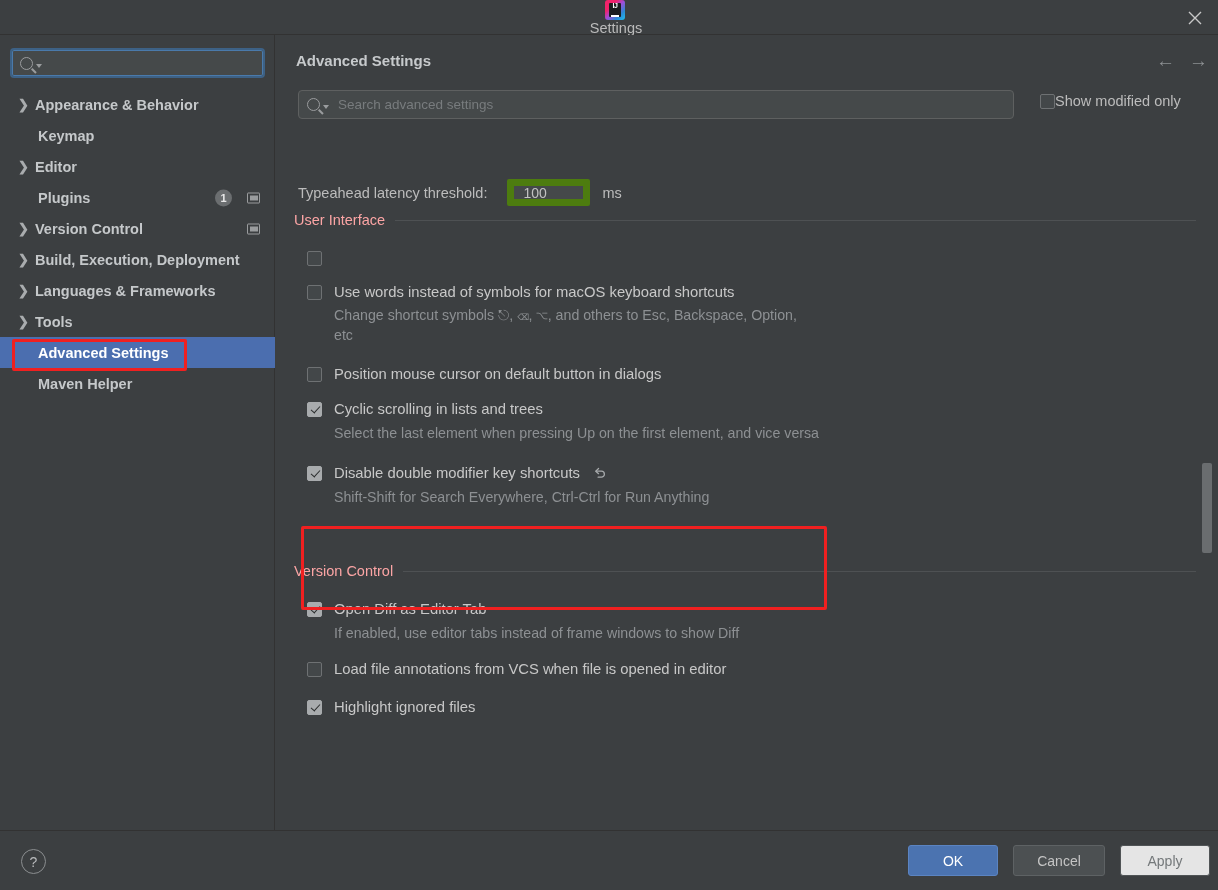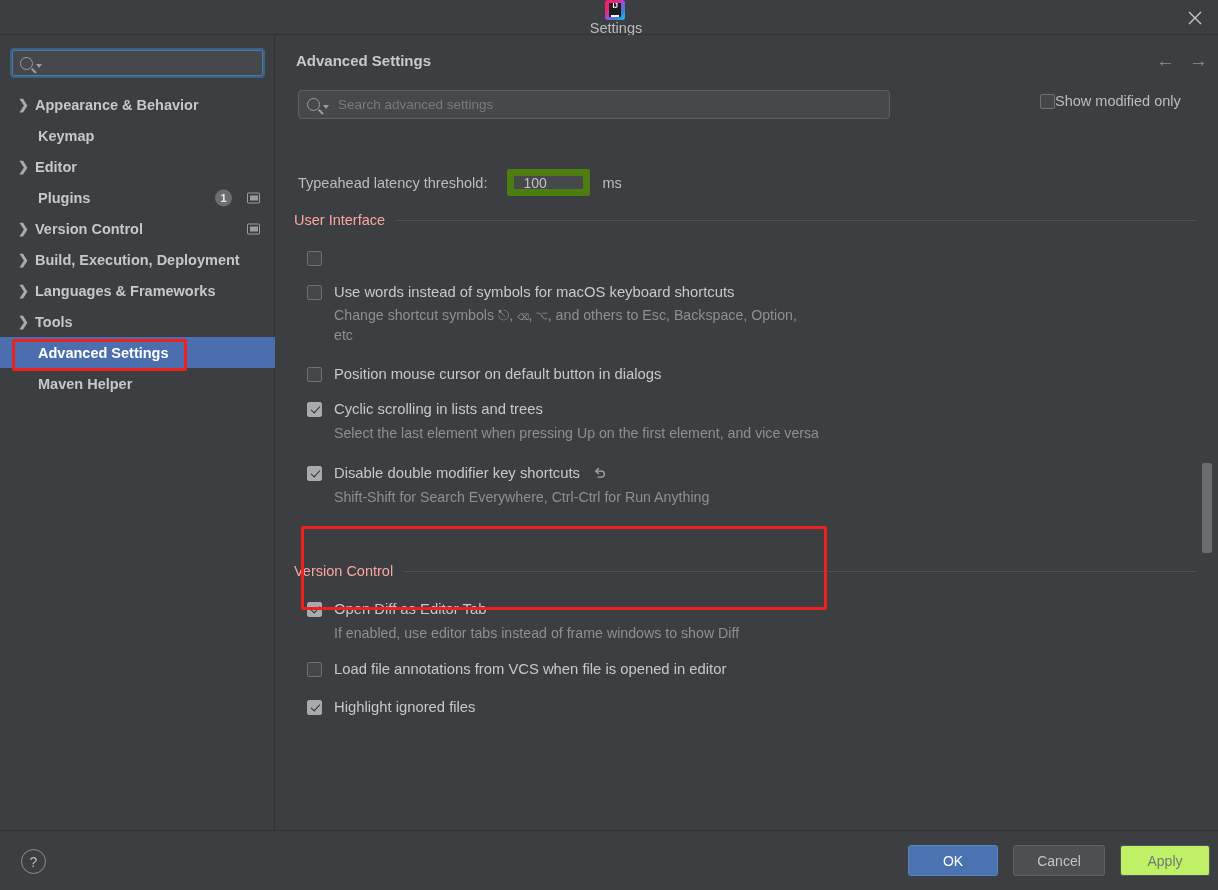--- a/index.html
+++ b/index.html
@@ -215,21 +215,21 @@
     gap: 14px;
     color: #8e9194;
   }
   .nav-arrows span {
     font-size: 19px;
     line-height: 1;
   }
   .adv-search {
     position: absolute;
     top: 55px; left: 22px;
-    width: 592px; height: 29px;
+    width: 716px; height: 29px;
   }
   .modified-wrap {
     position: absolute;
     top: 58px; left: 764px;
     display: flex;
     align-items: center;
     font-size: 14.5px;
     color: #bcbcbc;
     white-space: nowrap;
   }
@@ -251,21 +251,21 @@
     position: absolute;
     left: 4.5px; top: 1px;
     width: 4px; height: 8px;
     border: solid #2b2d2e;
     border-width: 0 1.8px 1.8px 0;
     transform: rotate(42deg);
   }
 
   .typeahead-row {
     position: absolute;
-    top: 134px; left: 22px;
+    top: 144px; left: 22px;
     display: flex;
     align-items: center;
     font-size: 14.5px;
     color: #bcbcbc;
   }
   .num-field {
     margin-left: 20px;
     width: 83px; height: 27px;
     background: #45494a;
     border: 7px solid #4d7c0f;
@@ -376,21 +376,21 @@
     color: #ffffff;
   }
   .btn-cancel {
     left: 1013px; width: 92px;
     background: #4c5052;
     border: 1px solid #5e6264;
     color: #c4c4c4;
   }
   .btn-apply {
     left: 1120px; width: 90px;
-    background: #bef264;
+    background: #e5e5e5;
     border: 1px solid #505456;
     color: #74787a;
   }
 </style>
 </head>
 <body>
 
 <div class="titlebar">
   <div class="ij-logo">
     <div class="sq"></div>

